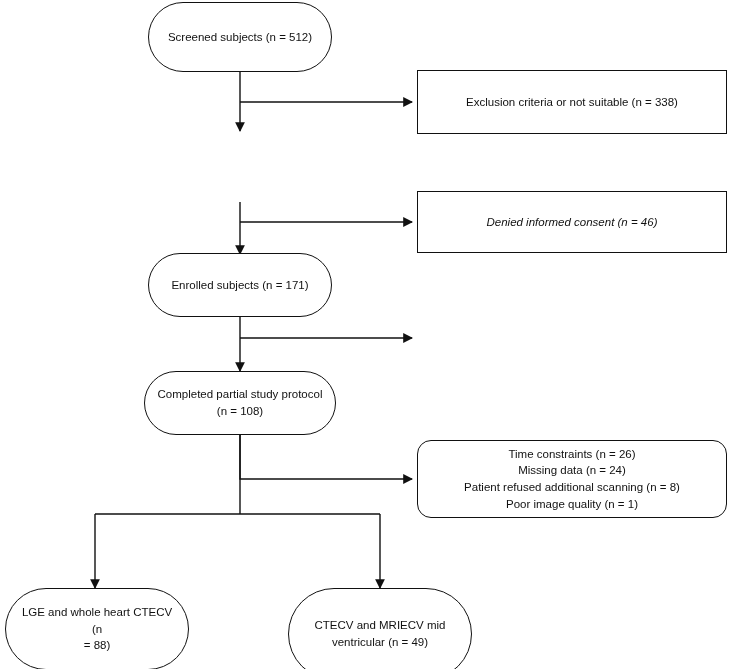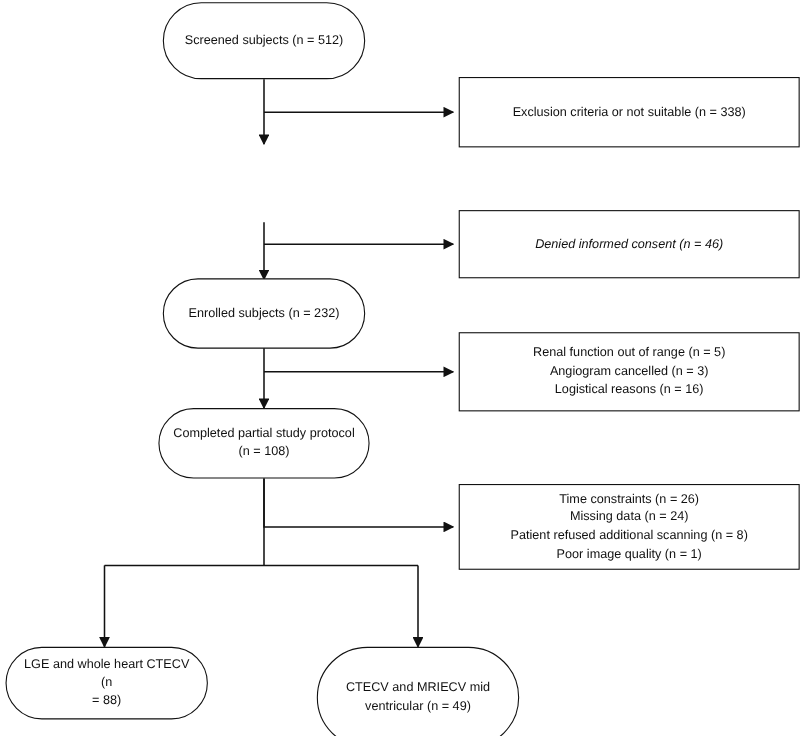--- a/index.html
+++ b/index.html
@@ -93,42 +93,37 @@
   <div class="node rect" style="left:417px; top:70px; width:310px; height:64px;">
     <span class="txt">Exclusion criteria or not suitable (n = 338)</span>
   </div>
 
 
   <div class="node rect" style="left:417px; top:191px; width:310px; height:62px;font-style:italic;">
     <span class="txt">Denied informed consent (n = 46)</span>
   </div>
 
   <div class="node stadium" style="left:148px; top:253px; width:184px; height:64px;">
-    <span class="txt">Enrolled subjects (n = 232)</span>
+    <span class="txt">Enrolled subjects (n = 171)</span>
   </div>
 
-  <div class="node rect" style="left:417px; top:302px; width:310px; height:72px;">
-    <span class="txt">Renal function out of range (n = 5)
-Angiogram cancelled (n = 3)
-Logistical reasons (n = 16)</span>
-  </div>
 
   <div class="node stadium" style="left:144px; top:371px; width:192px; height:64px;">
     <span class="txt">Completed partial study protocol
 (n = 108)</span>
   </div>
 
-  <div class="node rect" style="left:417px; top:440px; width:310px; height:78px;">
+  <div class="node rect" style="left:417px; top:440px; width:310px; height:78px;border-radius:14px;">
     <span class="txt">Time constraints (n = 26)
 Missing data (n = 24)
 Patient refused additional scanning (n = 8)
 Poor image quality (n = 1)</span>
   </div>
 
-  <div class="node stadium" style="left:5px; top:588px; width:184px; height:66px;">
+  <div class="node stadium" style="left:5px; top:588px; width:184px; height:82px;">
     <span class="txt">LGE and whole heart CTECV (n
 = 88)</span>
   </div>
 
   <div class="node stadium" style="left:288px; top:588px; width:184px; height:92px;">
     <span class="txt">CTECV and MRIECV mid
 ventricular (n = 49)</span>
   </div>
 
 </div>

